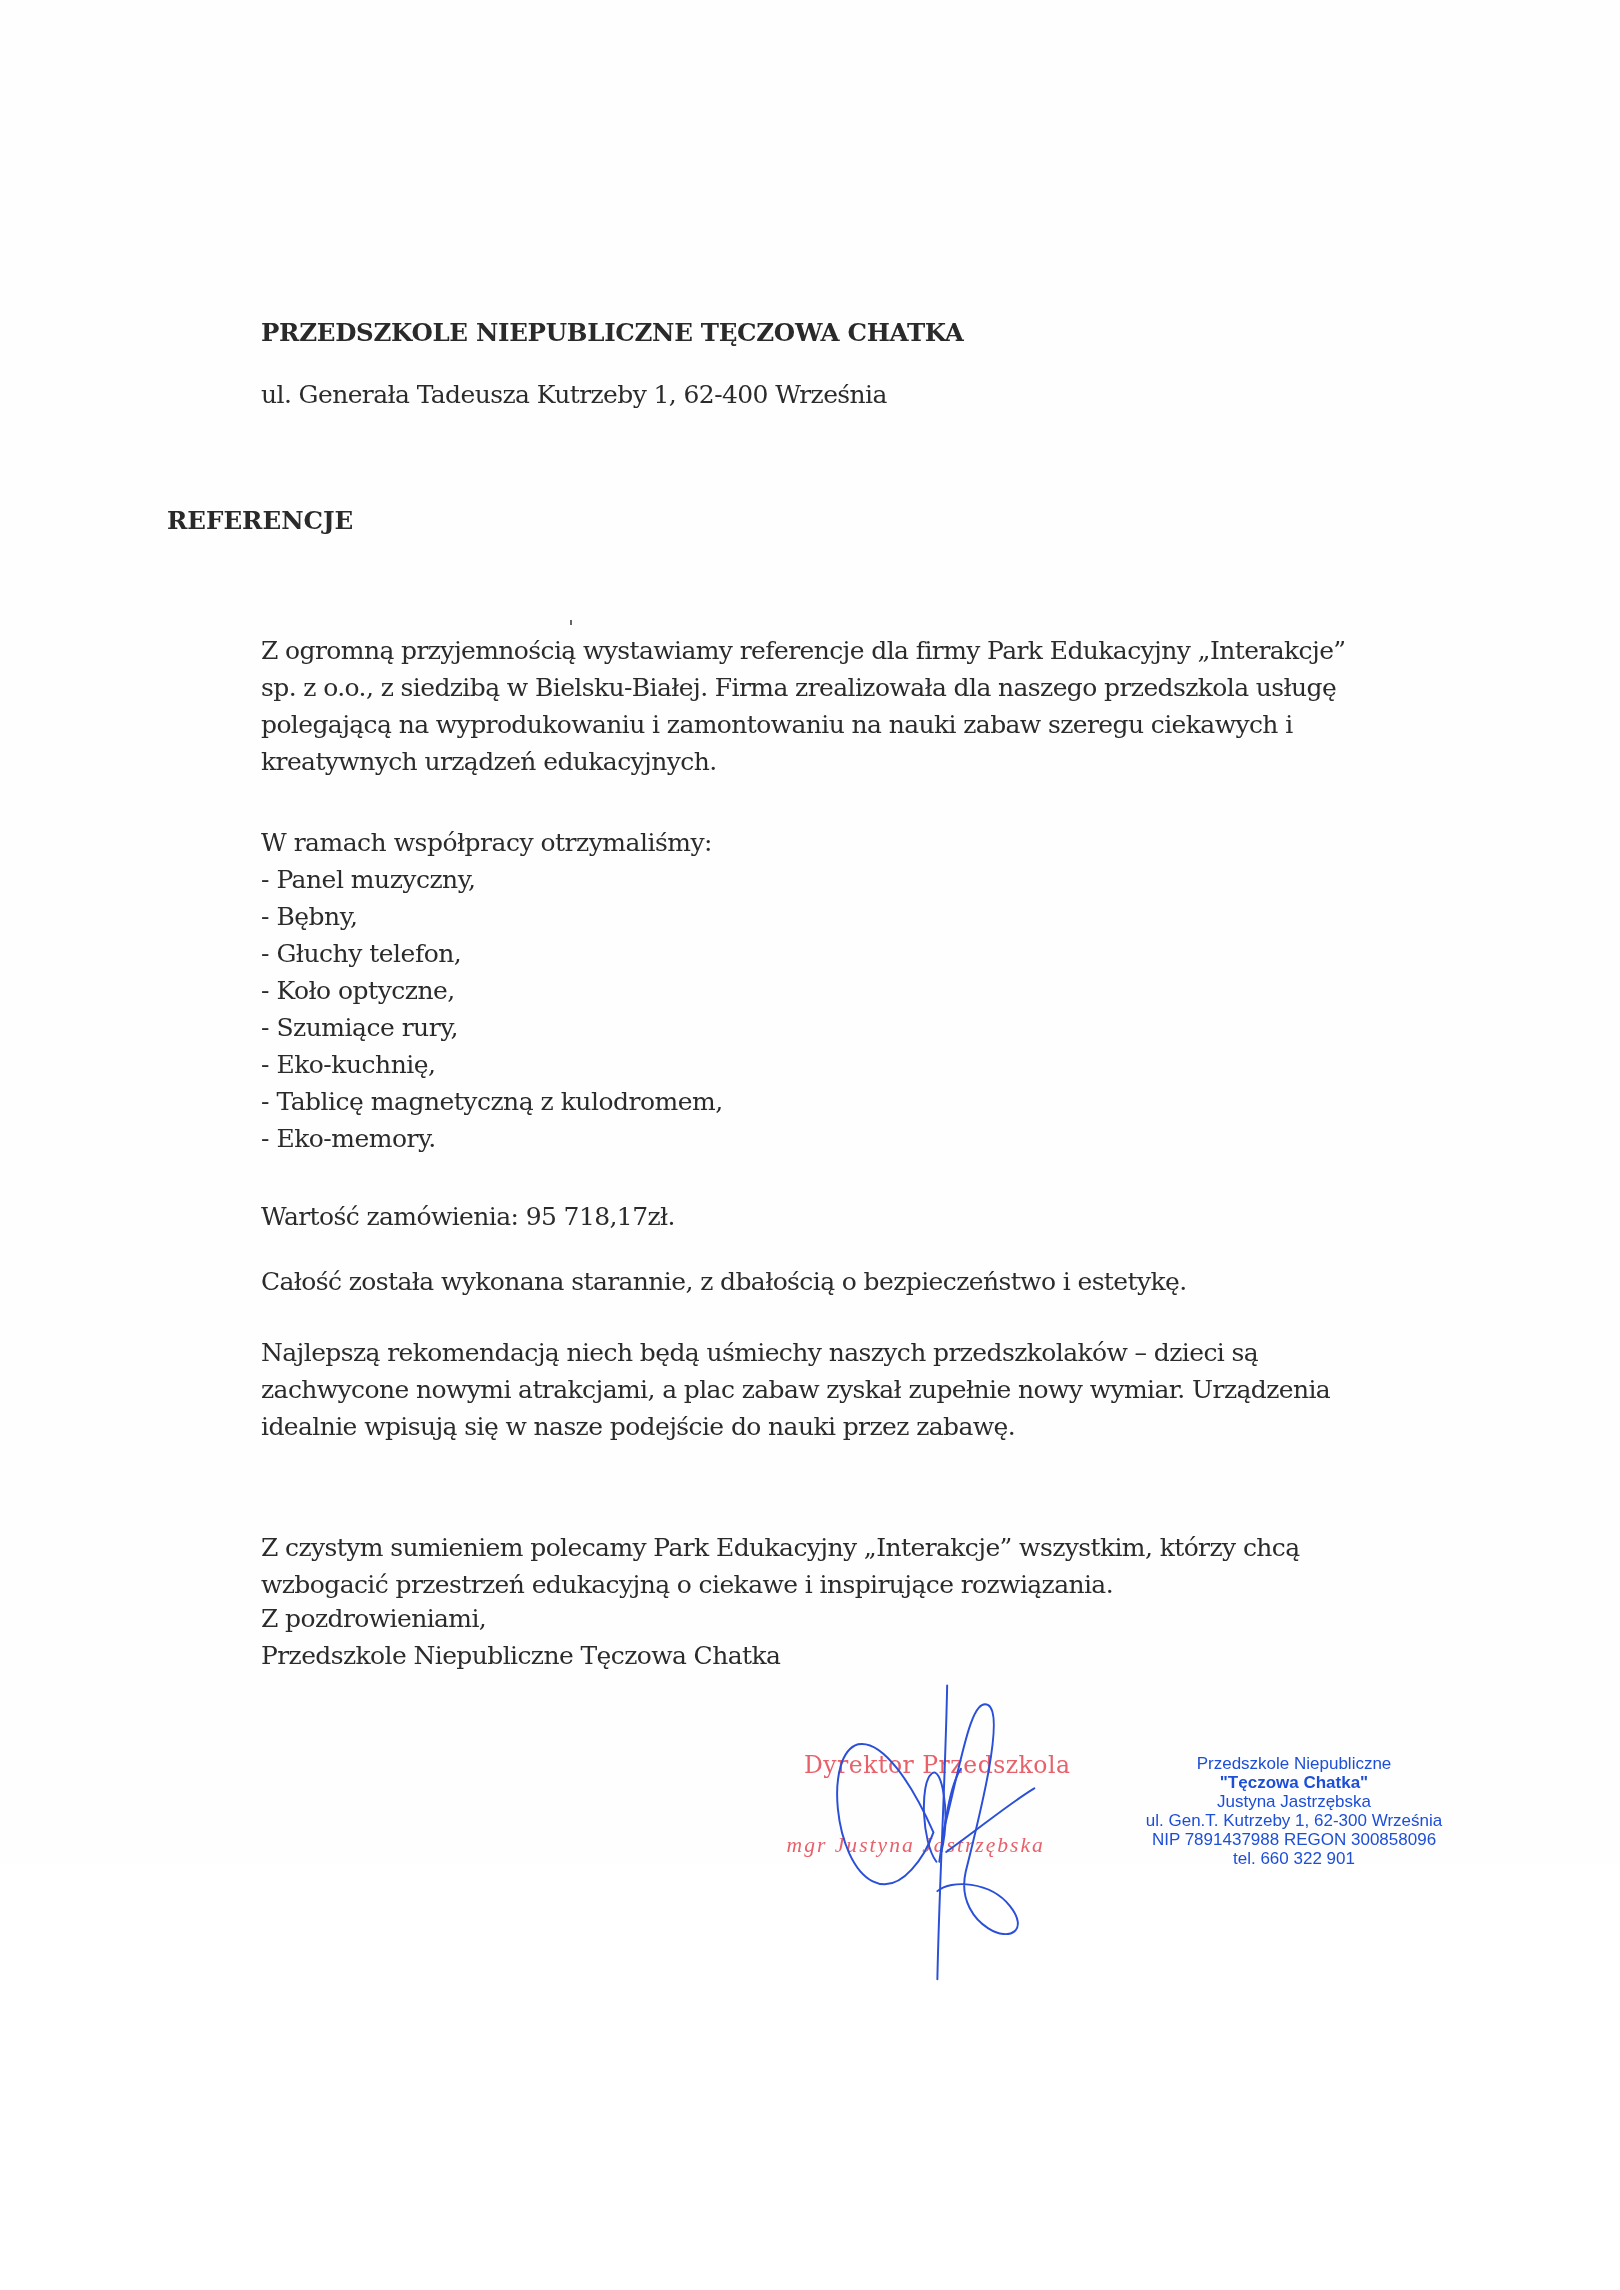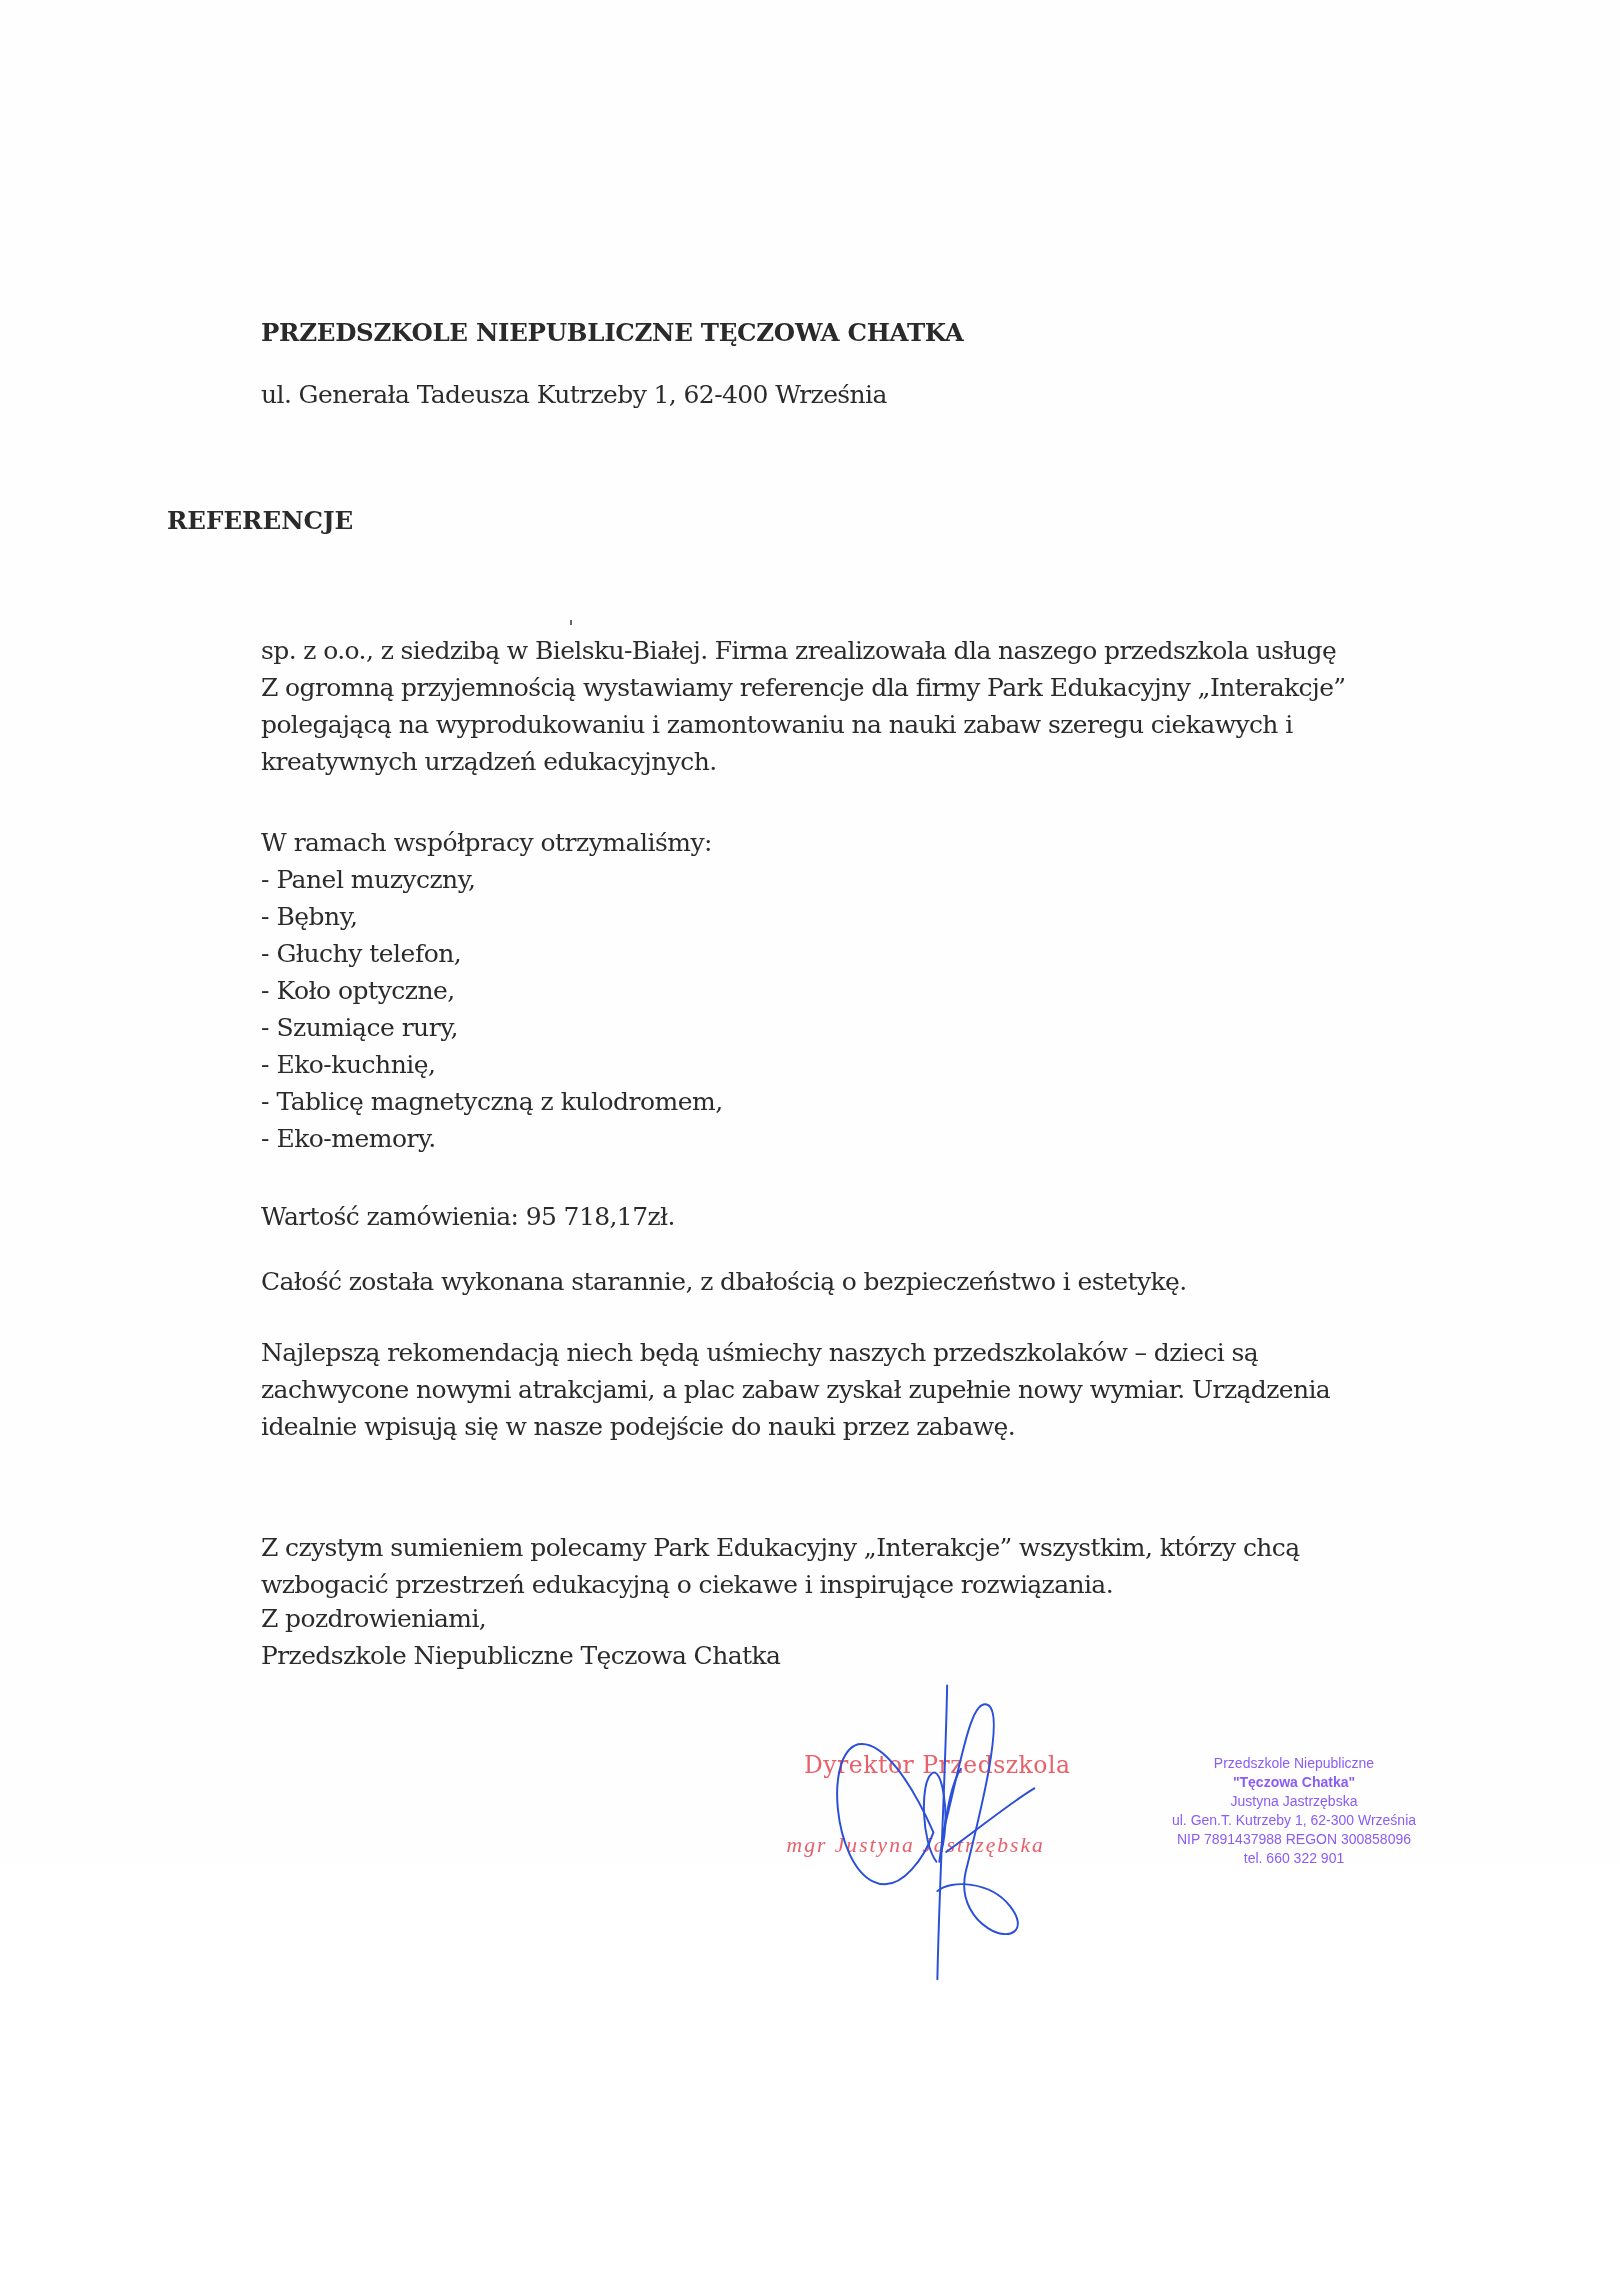--- a/index.html
+++ b/index.html
@@ -11,40 +11,40 @@
   .school-address { left: 261px; top: 376px; }
   .doc-title { position: absolute; left: 0; width: 1620px; top: 506px; text-align: left; font-weight: bold; font-size: 24.5px; color: #2a2a2a; padding-left: 167px; box-sizing: border-box; }
   .para { position: absolute; left: 261px; font-size: 25px; line-height: 37px; letter-spacing: -0.6px; }
   .para div { white-space: nowrap; }
   .list { position: absolute; left: 261px; top: 840px; font-size: 25px; line-height: 37px; letter-spacing: -0.5px; }
   .list div { white-space: nowrap; }
   .stamp-sig { position: absolute; left: 765px; top: 1686px; width: 333px; height: 294px; }
   .stamp-sig .line1 { position: absolute; left: 39px; top: 65px; color: #e8606a; font-size: 23.5px; font-family: "DejaVu Serif", serif; letter-spacing: 0.5px; }
   .stamp-sig .line2 { position: absolute; left: 21.6px; top: 147px; color: #e8606a; font-size: 21.6px; font-style: italic; font-family: "Liberation Serif", serif; letter-spacing: 2px; }
   .signature { position: absolute; left: 765px; top: 1666px; width: 333px; height: 323px; }
-  .stamp-box { position: absolute; left: 1108px; top: 1754px; width: 372px; text-align: center; color: #8b5cf6;
-               font-family: "Liberation Sans", sans-serif; font-size: 14px; line-height: 19px; }
+  .stamp-box { position: absolute; left: 1108px; top: 1754px; width: 372px; text-align: center; color: #1d4ed8;
+               font-family: "Liberation Sans", sans-serif; font-size: 17px; line-height: 19px; }
   .stamp-box .bold { font-weight: bold; }
   .speck { position: absolute; width: 2px; height: 4.9px; background: #666; }
 </style>
 </head>
 <body>
 
 <div class="page">
 
   <div class="school-name">PRZEDSZKOLE NIEPUBLICZNE TĘCZOWA CHATKA</div>
   <div class="txt school-address">ul. Generała Tadeusza Kutrzeby 1, 62-400 Września</div>
 
   <div class="doc-title">REFERENCJE</div>
 
   <span class="speck" style="left:570px; top:620px;"></span>
 
   <div class="para" style="top:632px;">
+    <div>Z ogromną przyjemnością wystawiamy referencje dla firmy Park Edukacyjny „Interakcje”</div>
     <div>sp. z o.o., z siedzibą w Bielsku-Białej. Firma zrealizowała dla naszego przedszkola usługę</div>
-    <div>Z ogromną przyjemnością wystawiamy referencje dla firmy Park Edukacyjny „Interakcje”</div>
     <div>polegającą na wyprodukowaniu i zamontowaniu na nauki zabaw szeregu ciekawych i</div>
     <div>kreatywnych urządzeń edukacyjnych.</div>
   </div>
 
   <div class="list" style="top:824px;">
     <div>W ramach współpracy otrzymaliśmy:</div>
     <div>- Panel muzyczny,</div>
     <div>- Bębny,</div>
     <div>- Głuchy telefon,</div>
     <div>- Koło optyczne,</div>

